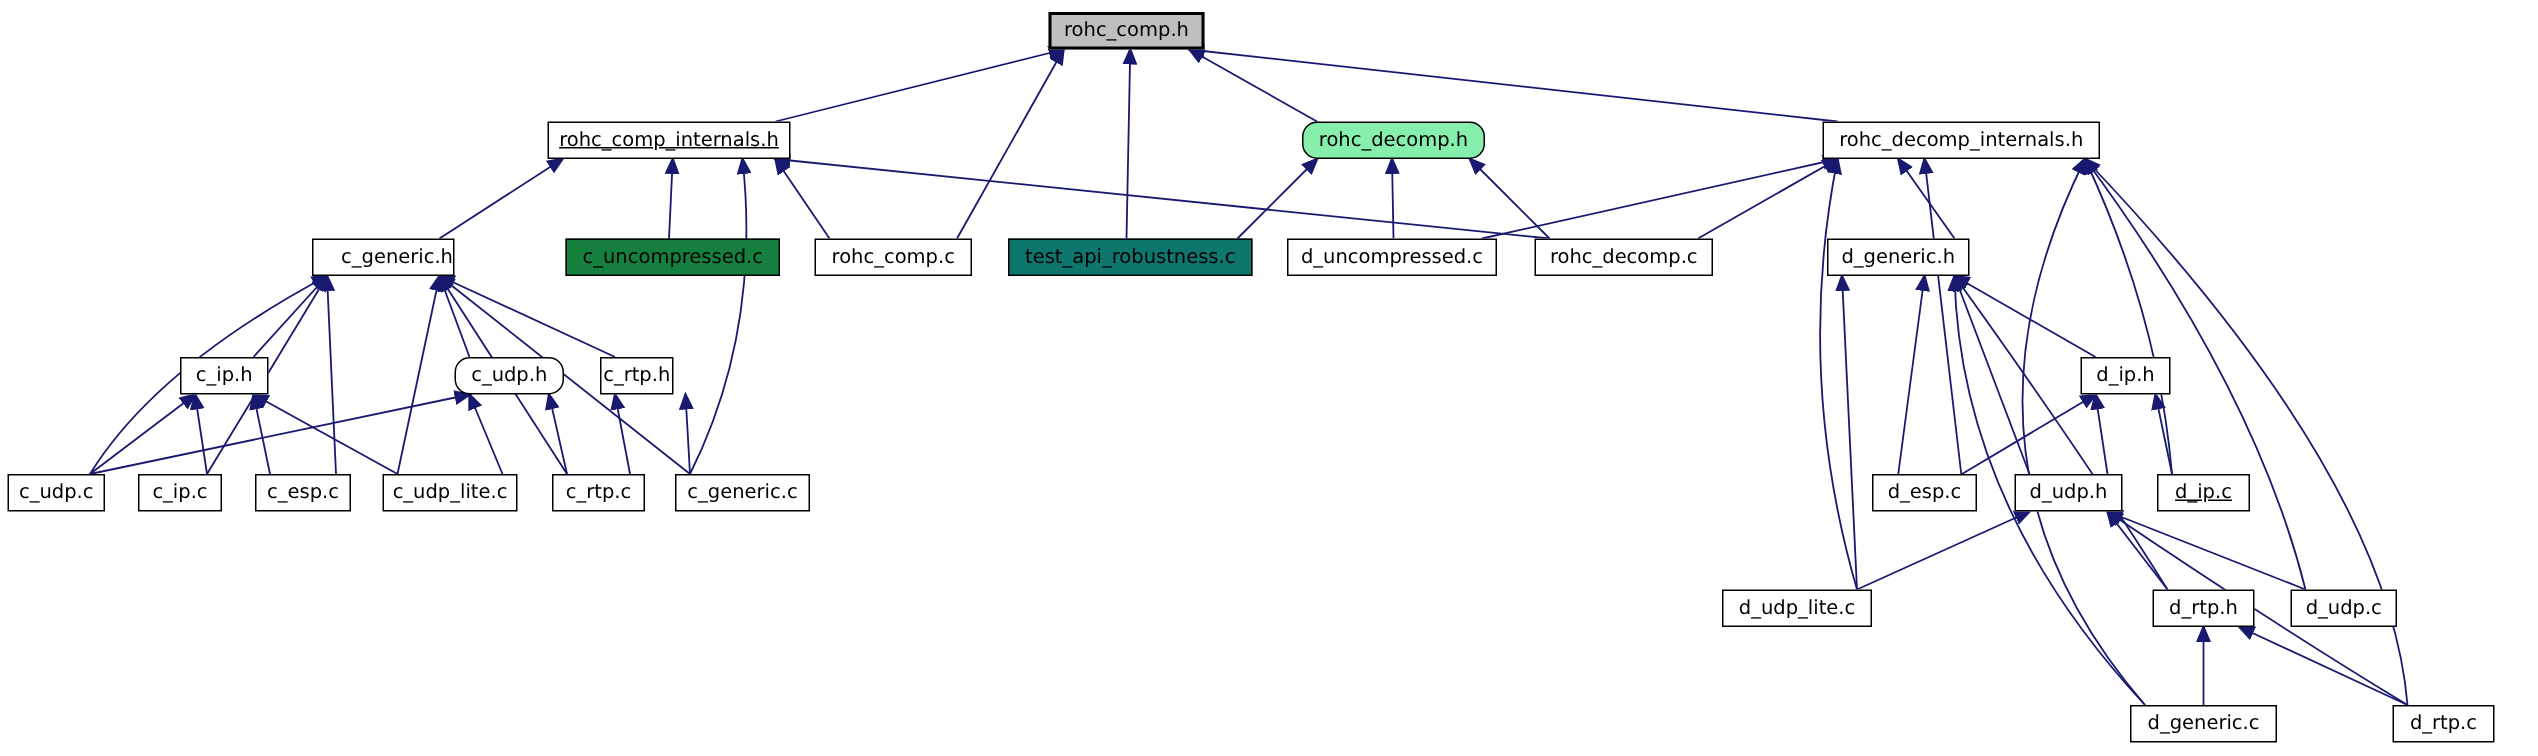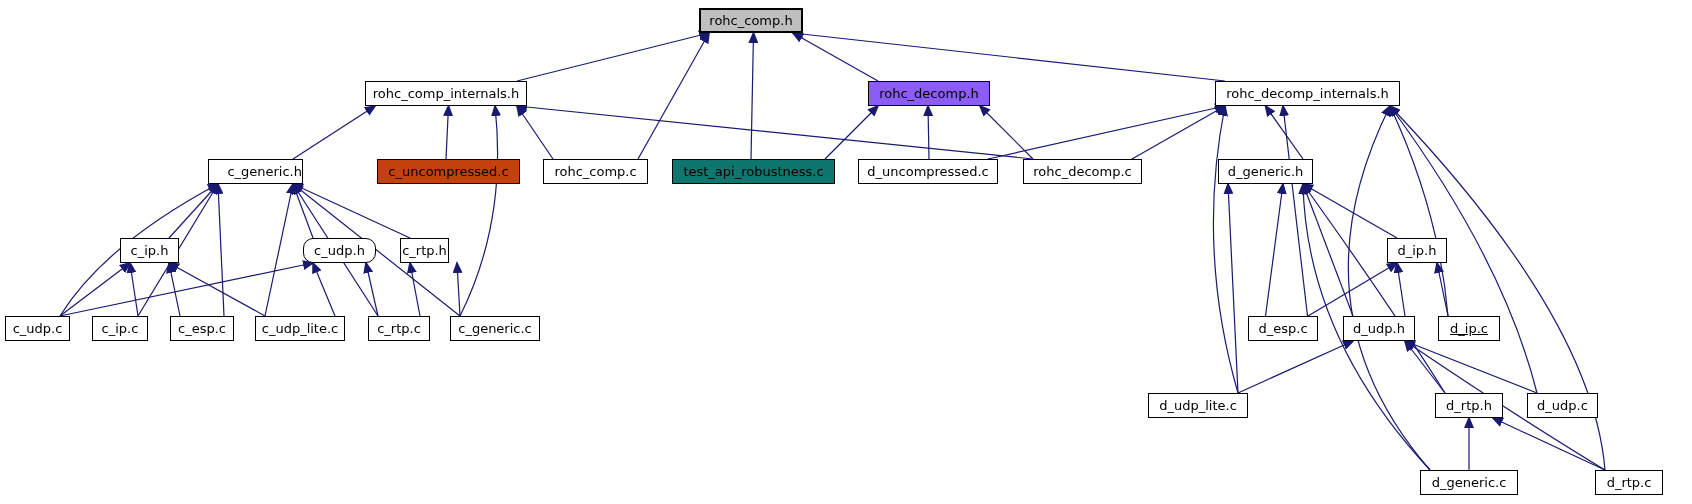--- a/index.html
+++ b/index.html
@@ -92,25 +92,25 @@
       <path d="M180,316 Q174.5,289.5 169,263" fill="none" stroke="#191970" stroke-width="1.2" marker-end="url(#arrow)"></path>
       <path d="M265,316 Q217,289.5 169,263" fill="none" stroke="#191970" stroke-width="1.2" marker-end="url(#arrow)"></path>
       <path d="M60,316 Q186.5,289.5 313,263" fill="none" stroke="#191970" stroke-width="1.2" marker-end="url(#arrow)"></path>
       <path d="M335,316 Q324,289.5 313,263" fill="none" stroke="#191970" stroke-width="1.2" marker-end="url(#arrow)"></path>
       <path d="M378,316 Q372,289.5 366,263" fill="none" stroke="#191970" stroke-width="1.2" marker-end="url(#arrow)"></path>
       <path d="M420,316 Q415,289.5 410,263" fill="none" stroke="#191970" stroke-width="1.2" marker-end="url(#arrow)"></path>
       <path d="M460,316 Q458.5,289.5 457,263" fill="none" stroke="#191970" stroke-width="1.2" marker-end="url(#arrow)"></path>
     </svg>
   <div id="node-layer">
       <div class="node root" style="left: 699px; top: 8px; width: 104px; height: 25px; background: rgb(191, 191, 191); border-color: rgb(0, 0, 0);">rohc_comp.h</div>
-      <div class="node" style="left: 365px; top: 81px; width: 162px; height: 25px; background: rgb(255, 255, 255); border-color: rgb(0, 0, 0);">rohc_comp_internals.h</div>
-      <div class="node" style="left: 868px; top: 81px; width: 122px; height: 25px; background: #8b5cf6; border-color: rgb(0, 0, 0);">rohc_decomp.h</div>
+      <div class="node" style="left: 365px; top: 81px; width: 162px; height: 25px; background: rgb(255, 255, 255); border-color: rgb(0, 0, 0); text-decoration: underline;">rohc_comp_internals.h</div>
+      <div class="node" style="left: 868px; top: 81px; width: 122px; height: 25px; background: #86efac; border-color: rgb(0, 0, 0); border-radius: 10px;">rohc_decomp.h</div>
       <div class="node" style="left: 1215px; top: 81px; width: 185px; height: 25px; background: rgb(255, 255, 255); border-color: rgb(0, 0, 0);">rohc_decomp_internals.h</div>
       <div class="node" style="left: 208px; top: 159px; width: 95px; height: 25px; background: rgb(255, 255, 255); border-color: rgb(0, 0, 0); text-align: right;">c_generic.h</div>
-      <div class="node" style="left: 377px; top: 159px; width: 143px; height: 25px; background: #c2410c; border-color: rgb(0, 0, 0);">c_uncompressed.c</div>
+      <div class="node" style="left: 377px; top: 159px; width: 143px; height: 25px; background: #15803d; border-color: rgb(0, 0, 0);">c_uncompressed.c</div>
       <div class="node" style="left: 543px; top: 159px; width: 105px; height: 25px; background: rgb(255, 255, 255); border-color: rgb(0, 0, 0);">rohc_comp.c</div>
       <div class="node" style="left: 672px; top: 159px; width: 163px; height: 25px; background: #0f766e; border-color: rgb(0, 0, 0);">test_api_robustness.c</div>
       <div class="node" style="left: 858px; top: 159px; width: 140px; height: 25px; background: rgb(255, 255, 255); border-color: rgb(0, 0, 0);">d_uncompressed.c</div>
       <div class="node" style="left: 1023px; top: 159px; width: 119px; height: 25px; background: rgb(255, 255, 255); border-color: rgb(0, 0, 0);">rohc_decomp.c</div>
       <div class="node" style="left: 1218px; top: 159px; width: 95px; height: 25px; background: rgb(255, 255, 255); border-color: rgb(0, 0, 0);">d_generic.h</div>
       <div class="node" style="left: 120px; top: 238px; width: 59px; height: 25px; background: rgb(255, 255, 255); border-color: rgb(0, 0, 0);">c_ip.h</div>
       <div class="node" style="left: 303px; top: 238px; width: 73px; height: 25px; background: rgb(255, 255, 255); border-color: rgb(0, 0, 0); border-radius: 10px;">c_udp.h</div>
       <div class="node" style="left: 400px; top: 238px; width: 49px; height: 25px; background: rgb(255, 255, 255); border-color: rgb(0, 0, 0);">c_rtp.h</div>
       <div class="node" style="left: 1387px; top: 238px; width: 60px; height: 25px; background: rgb(255, 255, 255); border-color: rgb(0, 0, 0);">d_ip.h</div>
       <div class="node" style="left: 5px; top: 316px; width: 65px; height: 25px; background: rgb(255, 255, 255); border-color: rgb(0, 0, 0);">c_udp.c</div>

